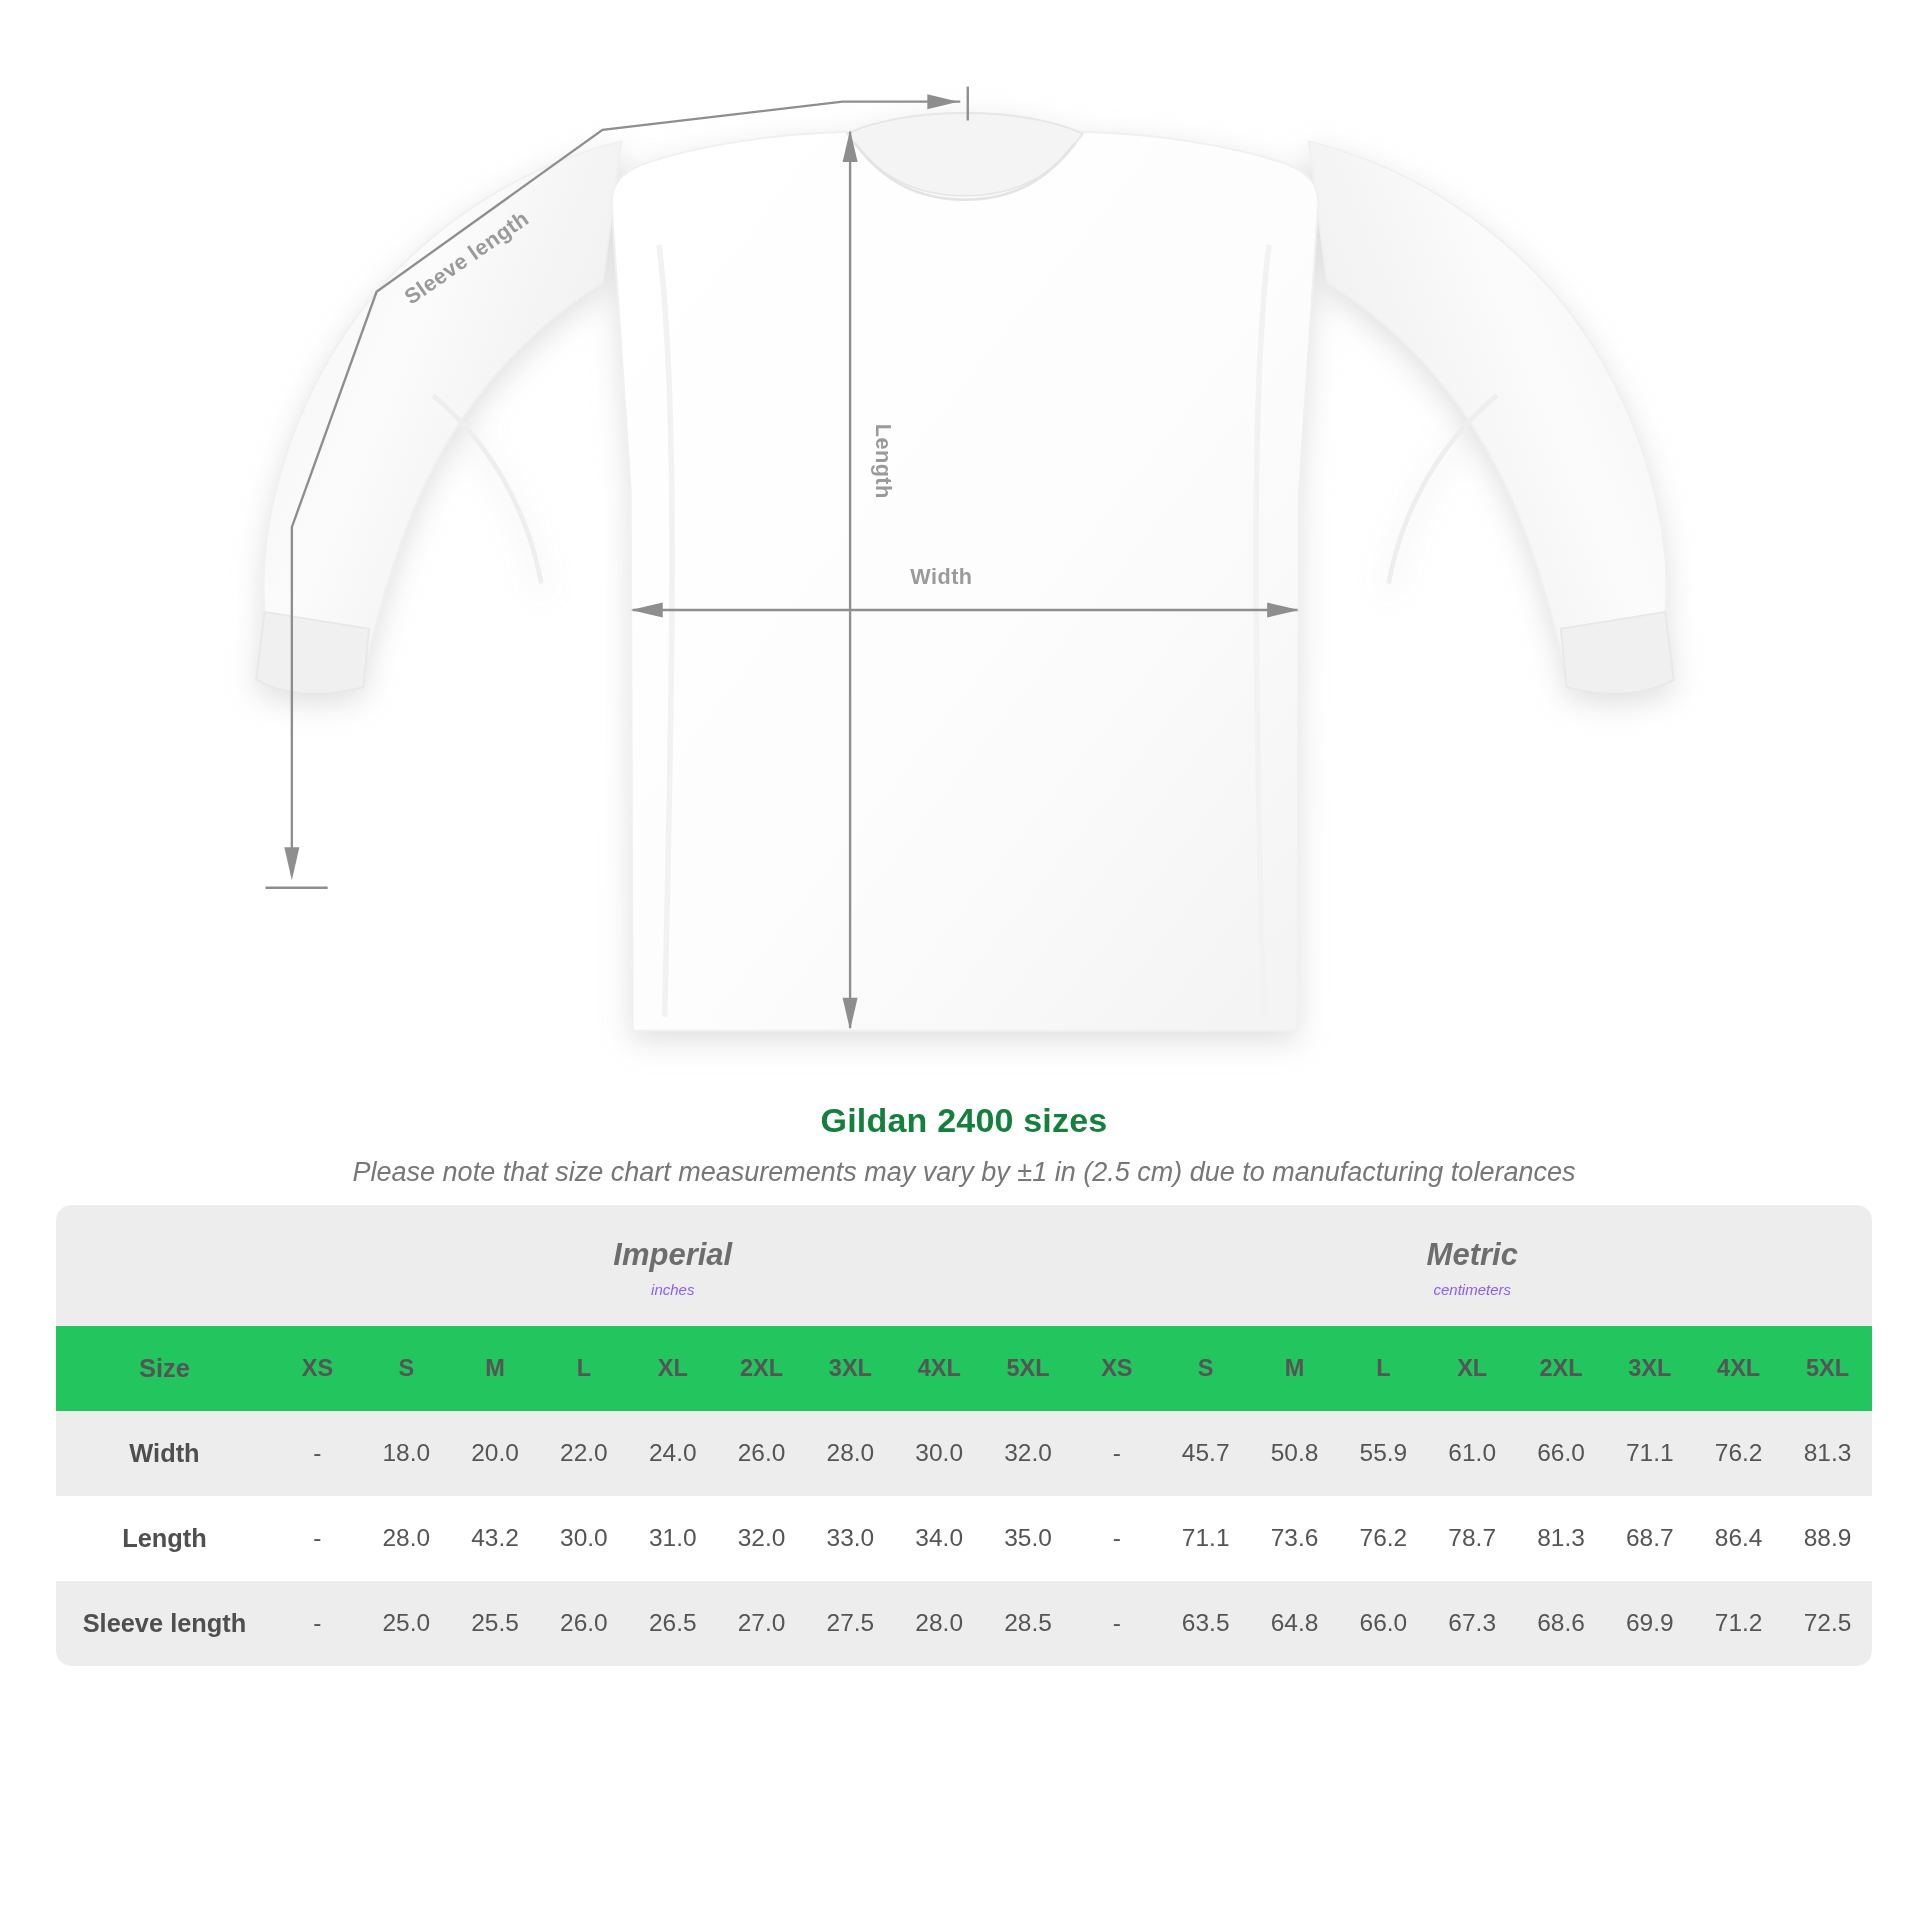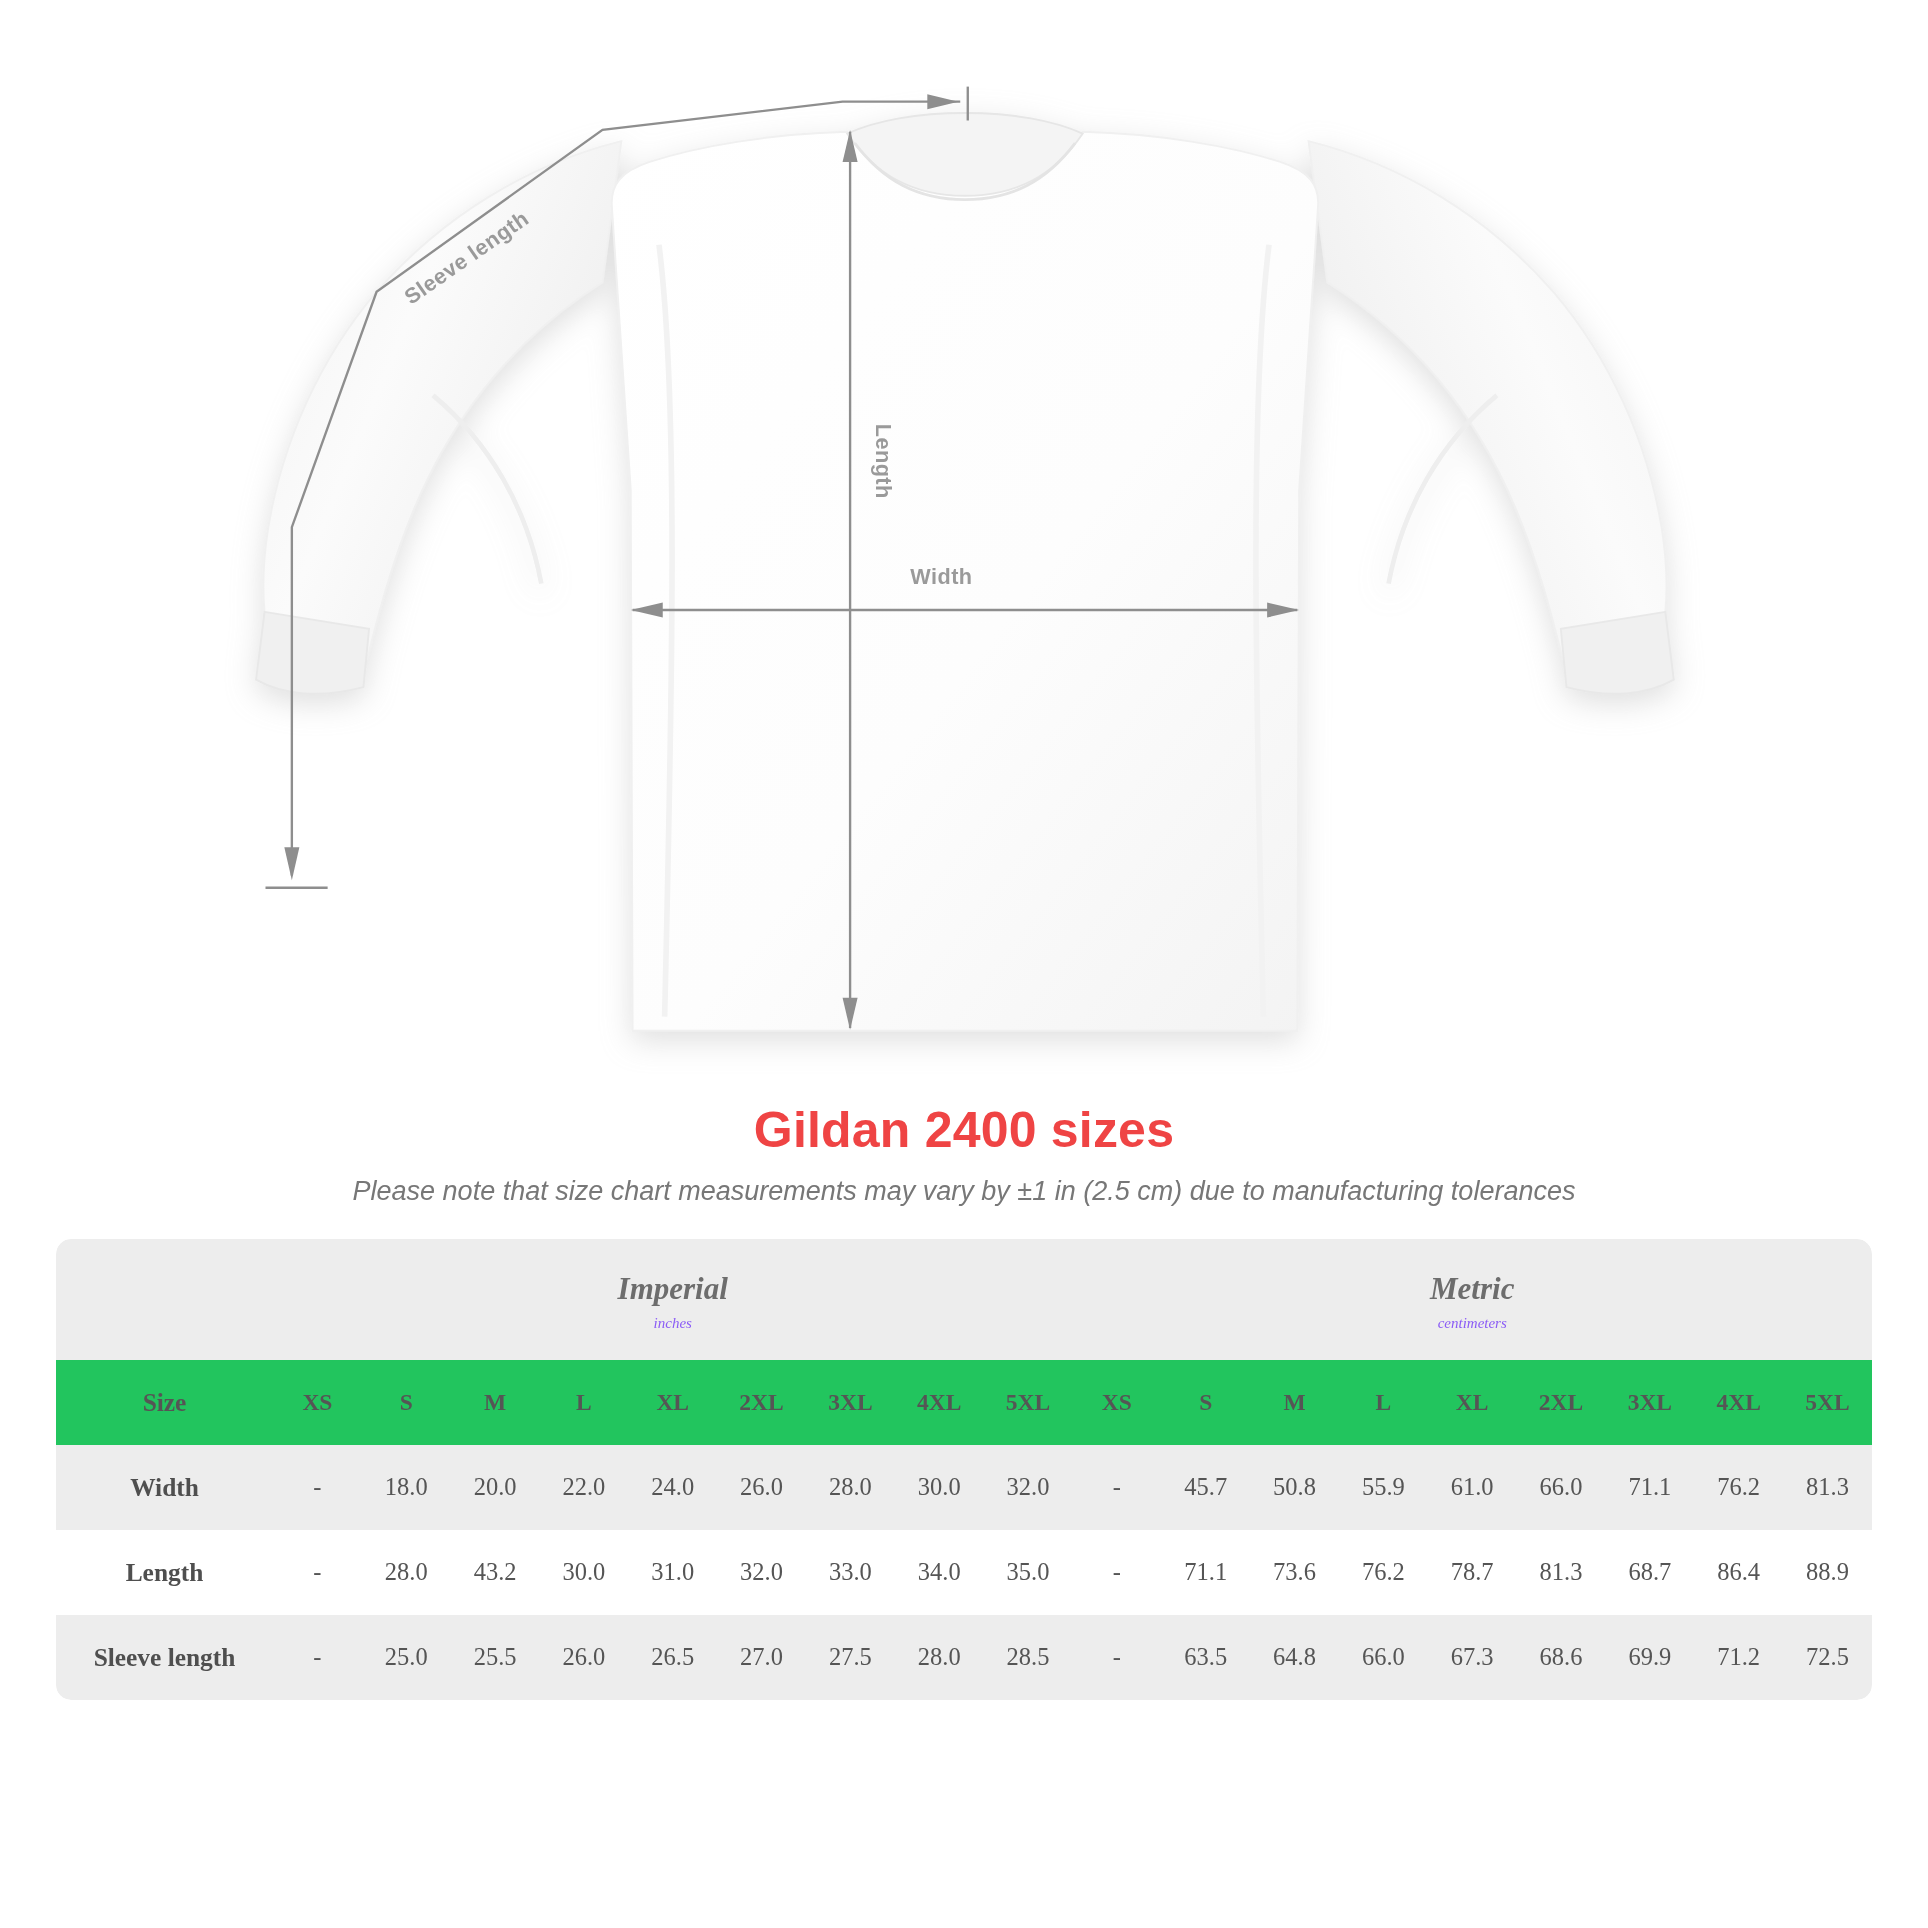--- a/index.html
+++ b/index.html
@@ -31,38 +31,37 @@
   .illustration svg {
     display: block;
   }
 
   
   .titles {
     text-align: center;
     margin-top: 9.4px;
   }
   .chart-title {
-    font-size: 50px;
-    font-weight: bold;
-    color: #ef4444;
+    font-size: 34px;
+    font-weight: bold;
+    color: #15803d;
     letter-spacing: 0.2px;
   }
   .chart-note {
     font-size: 27px;
     font-style: italic;
     color: #777777;
     margin-top: 17px;
   }
 
   
   .table-wrap {
-    margin: 32px 56px 0 56px;
+    margin: 17px 56px 0 56px;
     border-radius: 15px;
     overflow: hidden;
-    font-family: Liberation Serif, serif;
   }
   table.size-table {
     width: 100%;
     border-collapse: collapse;
     table-layout: fixed;
   }
   table.size-table td, table.size-table th {
     text-align: center;
     vertical-align: middle;
     font-size: 23.5px;

